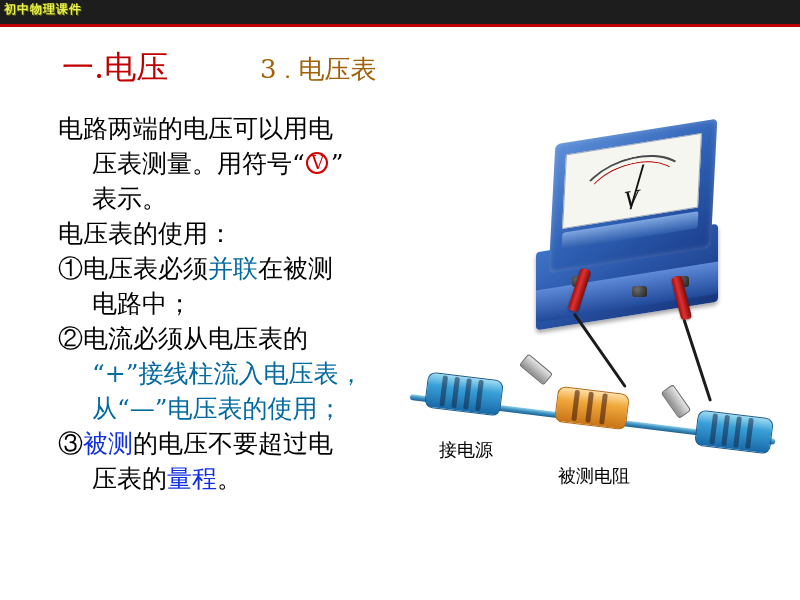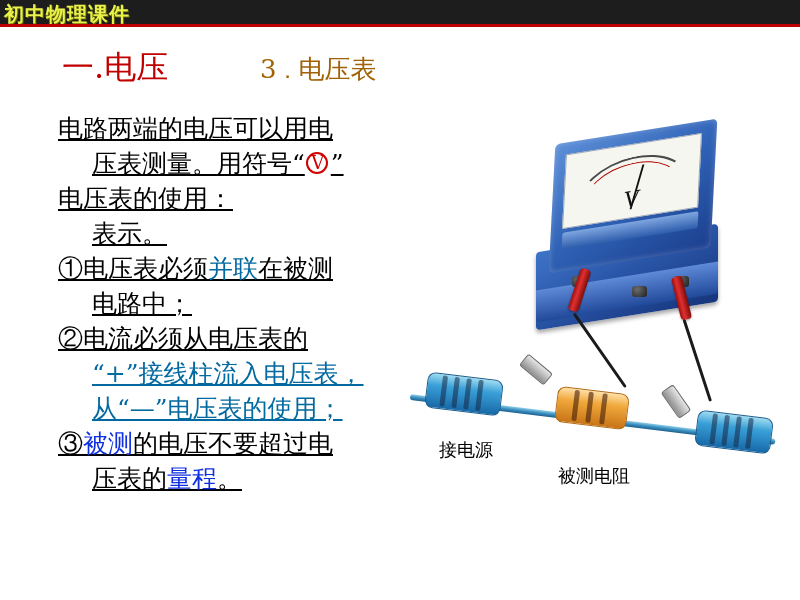--- a/index.html
+++ b/index.html
@@ -29,21 +29,21 @@
     height: 24px;
     background: #1d1d1d;
     overflow: hidden;
   }
   #banner-logo {
     position: absolute;
     left: 4px;
     top: 1px;
     font-family: "DejaVu Serif", serif;
     font-weight: bold;
-    font-size: 20px;
+    font-size: 12px;
     letter-spacing: 1px;
     color: #e8f24a;
     text-shadow: 1px 1px 0 #6a6a00;
     white-space: nowrap;
   }
   #banner-url {
     position: absolute;
     left: 196px;
     top: 3px;
     font-family: "DejaVu Sans", sans-serif;
@@ -101,21 +101,20 @@
     top: 112px;
     width: 360px;
     font-family: "DejaVu Serif", serif;
     font-size: 25px;
     line-height: 34px;
     color: #000000;
   }
   .para {
     margin: 0 0 1px 0;
     text-indent: 0;
-    text-decoration: underline;
   }
   .indent {
     padding-left: 34px;
   }
   .red { color: #0369a1; }
   .blue { color: #1030e0; }
   .nowrap { white-space: nowrap; }
   .vsym {
     display: inline-block;
     position: relative;
@@ -352,23 +351,23 @@
       <span>3</span><span class="small">．</span><span>电压表</span>
     </div>
   </div>
 
   <div id="body-text">
 
     <div class="para">电路两端的电压可以用电</div>
     <div class="para indent">
       <span>压表测量。用符号“</span><span class="vsym"><span class="circle"></span><span class="letter">V</span></span><span>”</span>
     </div>
+    <div class="para indent">表示。</div>
+
     <div class="para">电压表的使用：</div>
-
-    <div class="para indent">表示。</div>
 
     <div class="para">
       <span>①电压表必须</span><span class="red">并联</span><span>在被测</span>
     </div>
     <div class="para indent">电路中；</div>
 
     <div class="para">②电流必须从电压表的</div>
     <div class="para indent red nowrap">“+”接线柱流入电压表，</div>
     <div class="para indent red nowrap">从“—”电压表的使用；</div>
 

